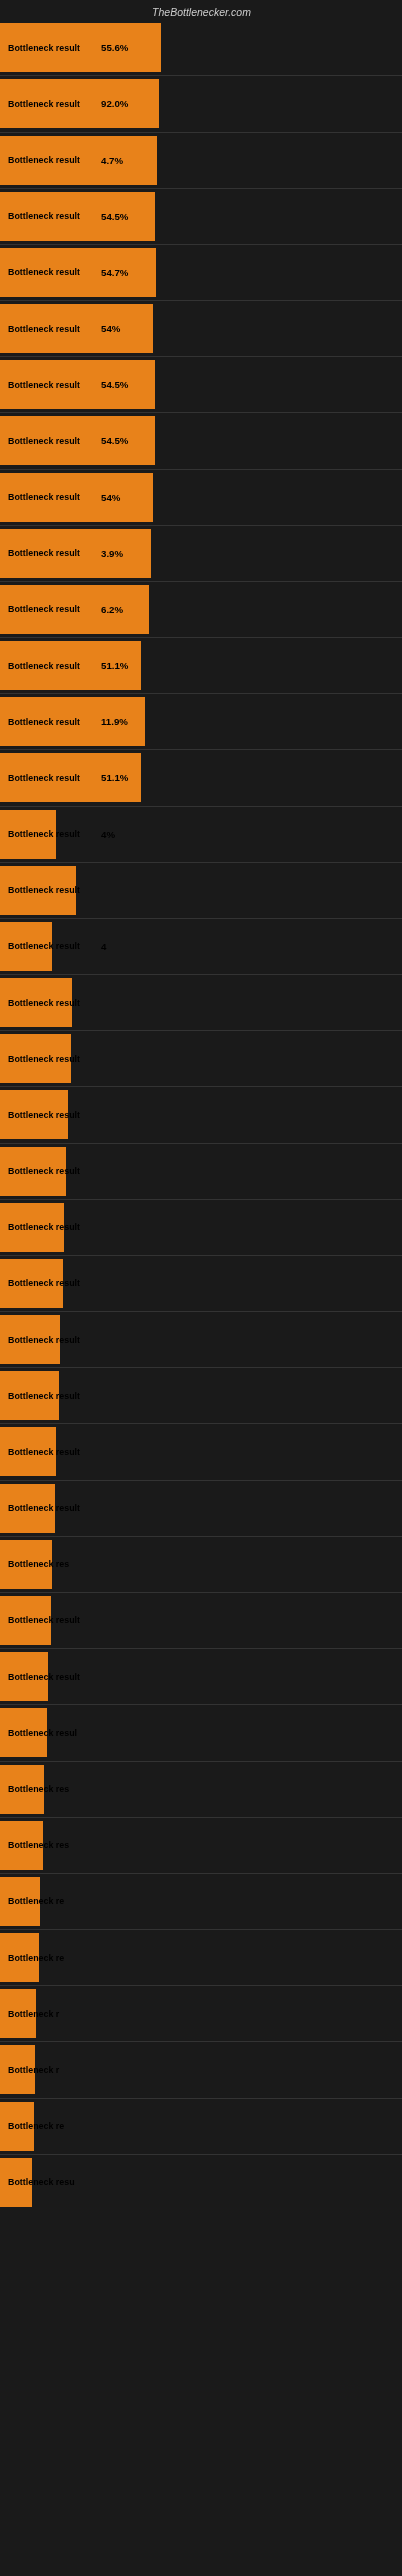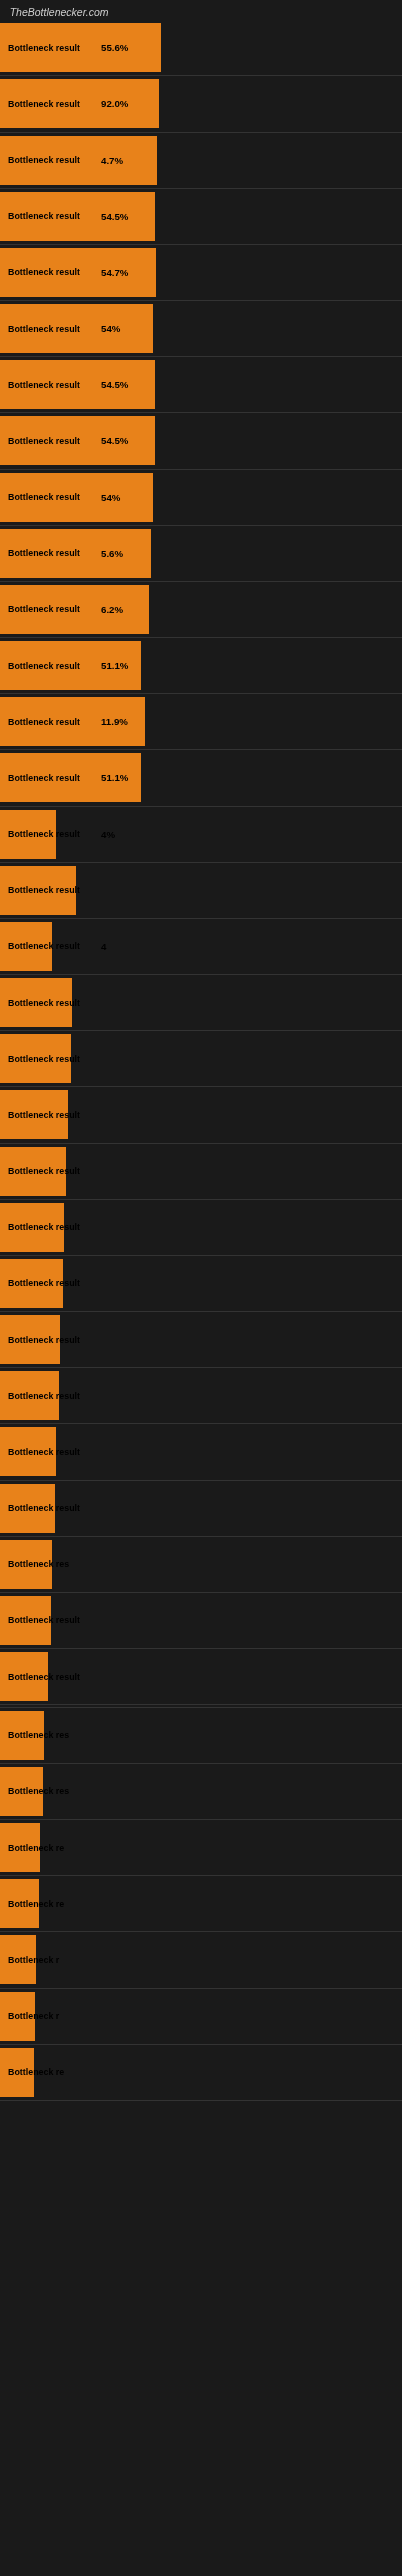--- a/index.html
+++ b/index.html
@@ -4,21 +4,21 @@
   <style>
     * { margin: 0; padding: 0; box-sizing: border-box; }
     body {
       background: #1a1a1a;
       font-family: Arial, sans-serif;
       width: 403px;
       min-height: 2576px;
       position: relative;
     }
     .header {
-      text-align: left;
+      text-align: center;
       padding: 6.4px 9.7px 3.2px;
       color: #ccc;
       font-size: 10.5px;
       font-style: italic;
     }
     .bar-row {
       display: flex;
       align-items: center;
       margin: 0 0 1.6px 0;
       padding: 1.6px 0;
@@ -119,21 +119,21 @@
     <div class="bar-row">
       <div class="bar" style="width: 153px;">
         <span class="bar-label">Bottleneck result</span>
         <span class="bar-value">54%</span>
       </div>
     </div>
     <div class="separator"></div>
     <div class="bar-row">
       <div class="bar" style="width: 151px;">
         <span class="bar-label">Bottleneck result</span>
-        <span class="bar-value">5.6%</span>
+        <span class="bar-value">3.9%</span>
       </div>
     </div>
     <div class="separator"></div>
     <div class="bar-row">
       <div class="bar" style="width: 149px;">
         <span class="bar-label">Bottleneck result</span>
         <span class="bar-value">6.2%</span>
       </div>
     </div>
     <div class="separator"></div>
@@ -249,20 +249,25 @@
         <span class="bar-label">Bottleneck result</span>
       </div>
     </div>
     <div class="separator"></div>
     <div class="bar-row">
       <div class="bar" style="width: 48px;">
         <span class="bar-label">Bottleneck result</span>
       </div>
     </div>
     <div class="separator"></div>
+    <div class="bar-row">
+      <div class="bar" style="width: 47px;">
+        <span class="bar-label">Bottleneck resul</span>
+      </div>
+    </div>
     <div class="separator"></div>
     <div class="bar-row">
       <div class="bar" style="width: 44px;">
         <span class="bar-label">Bottleneck res</span>
       </div>
     </div>
     <div class="separator"></div>
     <div class="bar-row">
       <div class="bar" style="width: 43px;">
         <span class="bar-label">Bottleneck res</span>
@@ -292,14 +297,19 @@
         <span class="bar-label">Bottleneck r</span>
       </div>
     </div>
     <div class="separator"></div>
     <div class="bar-row">
       <div class="bar" style="width: 34px;">
         <span class="bar-label">Bottleneck re</span>
       </div>
     </div>
     <div class="separator"></div>
+    <div class="bar-row">
+      <div class="bar" style="width: 32px;">
+        <span class="bar-label">Bottleneck resu</span>
+      </div>
+    </div>
   </div>
 
 
 </body></html>

